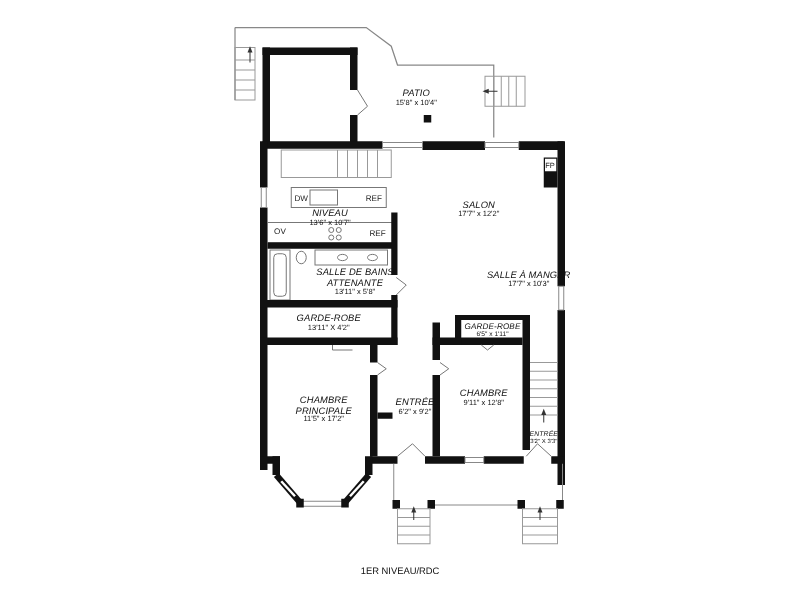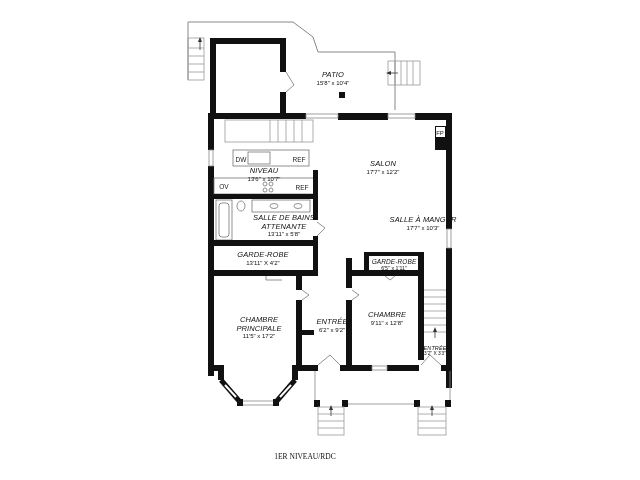--- a/index.html
+++ b/index.html
@@ -5,21 +5,21 @@
   html, body { margin:0; padding:0; background:#ffffff; }
   body { width:640px; height:480px; position:relative; overflow:hidden;
          font-family:"Liberation Sans", sans-serif; }
   svg { position:absolute; left:0; top:0; }
   .lbl { position:absolute; text-align:center; color:#111; line-height:1.15; white-space:nowrap; transform:translateX(-50%); }
   .name { font-size:7.5px; letter-spacing:0.1px;font-style:italic; }
   .dim { font-size:6px; }
   .sm .name { font-size:6.5px; }
   .sm .dim { font-size:5.3px; }
   .fix { position:absolute; font-size:6.5px; color:#222; transform:translate(-50%,-50%); }
-  .footer { position:absolute; left:305px; top:452px; transform:translateX(-50%); font-size:7.5px; color:#111;font-family:Liberation Serif, serif; }
+  .footer { position:absolute; left:320px; top:452px; transform:translateX(-50%); font-size:7.5px; color:#111; }
 </style>
 </head>
 <body>
 
 <svg width="640" height="480" viewBox="0 0 640 480">
 
   <g fill="none" stroke="#888" stroke-width="1">
     <polyline points="188,22 293,22 313,37 318,52 395,52 395,110"></polyline>
     <polyline points="188,22 188,80"></polyline>
   </g>

